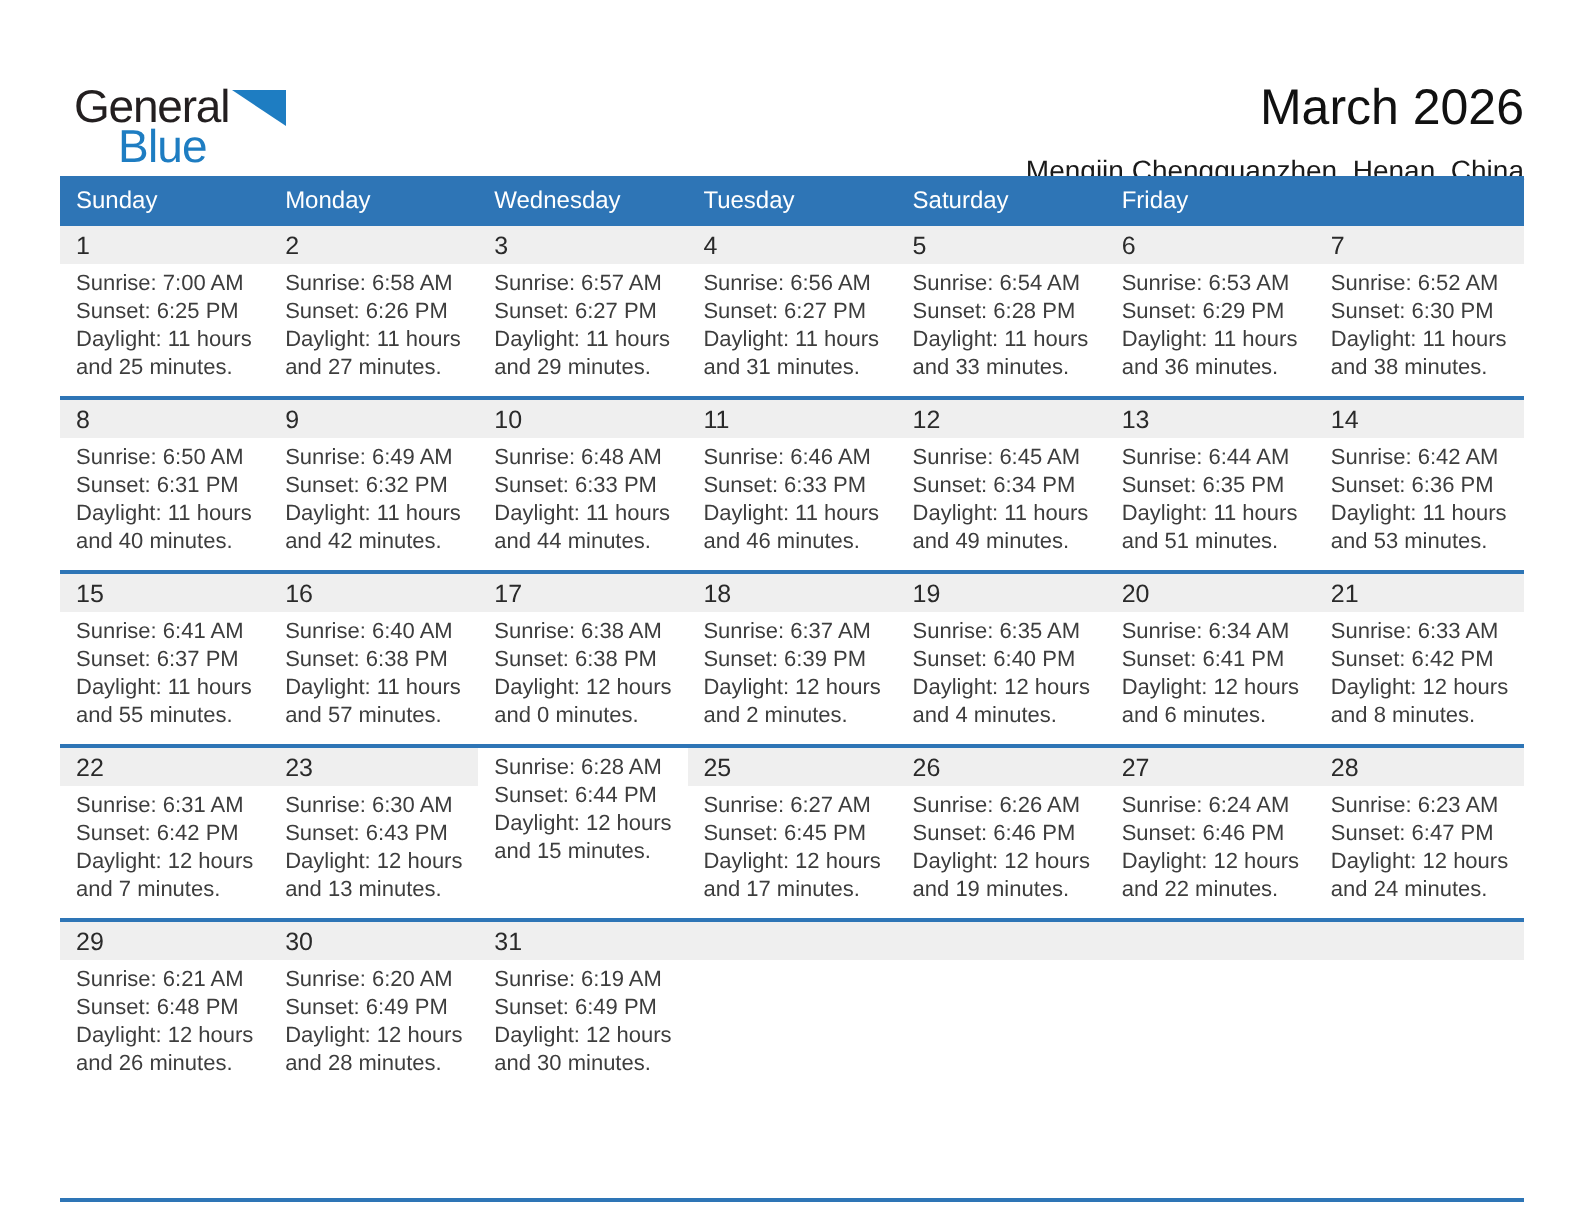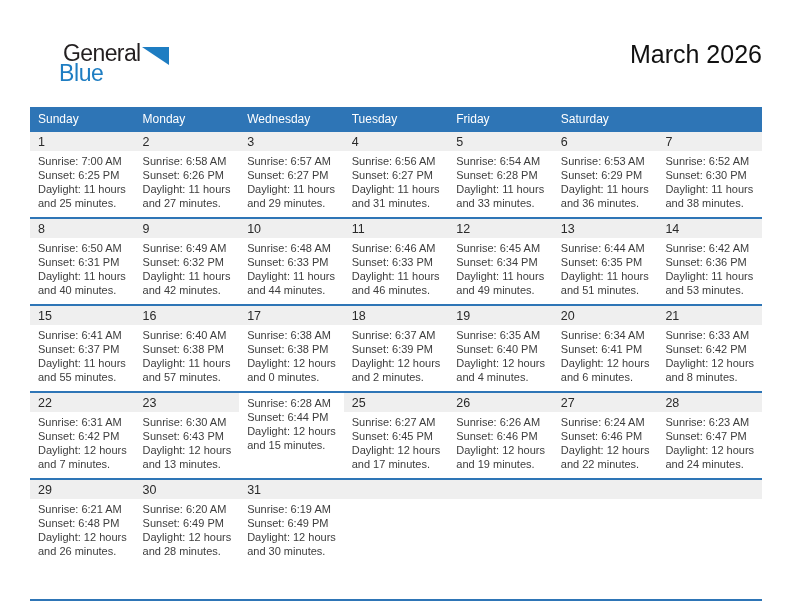--- a/index.html
+++ b/index.html
@@ -9,31 +9,31 @@
     --ink:#1d1d1d;
     --info-ink:#3d3d3d;
   }
   *{box-sizing:border-box;margin:0;padding:0;}
   html,body{background:#ffffff;}
   body{font-family:"Liberation Sans","DejaVu Sans",sans-serif;}
   .page{position:relative;width:792px;height:612px;background:#ffffff;overflow:hidden;}
 
   
   .logo{position:absolute;left:37px;top:42px;}
-  .logo-row1{display:flex;align-items:flex-end;margin-left:26px;}
+  .logo-row1{display:flex;align-items:center;}
   .logo-general{font-size:23px;letter-spacing:-0.6px;color:#231f20;line-height:1;}
   .logo-tri{margin-left:1px;margin-top:1px;display:block;}
   .logo-blue{font-size:23px;letter-spacing:-0.4px;color:var(--logo-blue);line-height:1;margin-left:22px;margin-top:-3px;}
 
   
   .title{position:absolute;right:30px;top:40px;font-size:25px;color:#111;text-align:right;font-weight:400;}
   .subtitle{position:absolute;right:30px;top:77px;font-size:14px;color:#1a1a1a;text-align:right;font-weight:400;}
 
   
-  .calendar{position:absolute;left:30px;top:107px;width:732px;}
+  .calendar{position:absolute;left:30px;top:88px;width:732px;}
   .cal-header{display:grid;grid-template-columns:repeat(7,1fr);background:var(--accent);height:23px;}
   .hcell{color:#fff;font-size:12px;display:flex;align-items:center;padding-left:8px;}
 
   .week{display:grid;grid-template-columns:repeat(7,1fr);border-top:2px solid var(--accent);height:87px;}
   .cell{overflow:hidden;}
   .daynum{background:var(--band);height:19px;font-size:12.5px;color:#2a2a2a;display:flex;align-items:center;padding-left:8px;}
   .info{padding:3px 4px 0 8px;font-size:11px;line-height:14px;color:var(--info-ink);}
   .info div{white-space:nowrap;}
 
   .bottom-rule{position:absolute;left:30px;width:732px;top:599px;height:2px;background:var(--accent);}
@@ -47,29 +47,30 @@
     <div class="logo-row1">
       <span class="logo-general">General</span>
       <svg class="logo-tri" width="27" height="18" viewBox="0 0 27 18">
         <polygon points="0,0 27,0 27,18" fill="#1E7DC2"></polygon>
       </svg>
     </div>
     <div class="logo-blue">Blue</div>
   </div>
 
   <div class="title">March 2026</div>
+  <div class="subtitle">Mengjin Chengguanzhen, Henan, China</div>
 
   <div class="calendar">
     <div class="cal-header">
         <div class="hcell">Sunday</div>
         <div class="hcell">Monday</div>
         <div class="hcell">Wednesday</div>
         <div class="hcell">Tuesday</div>
+        <div class="hcell">Saturday</div>
         <div class="hcell">Friday</div>
-        <div class="hcell">Saturday</div>
       </div>
     <div id="weeks-container">
         <div class="week">
           <div class="cell">
             <div class="daynum">1</div>
             <div class="info">
               <div>Sunrise: 7:00 AM</div>
               <div>Sunset: 6:25 PM</div>
               <div>Daylight: 11 hours</div>
               <div>and 25 minutes.</div>

